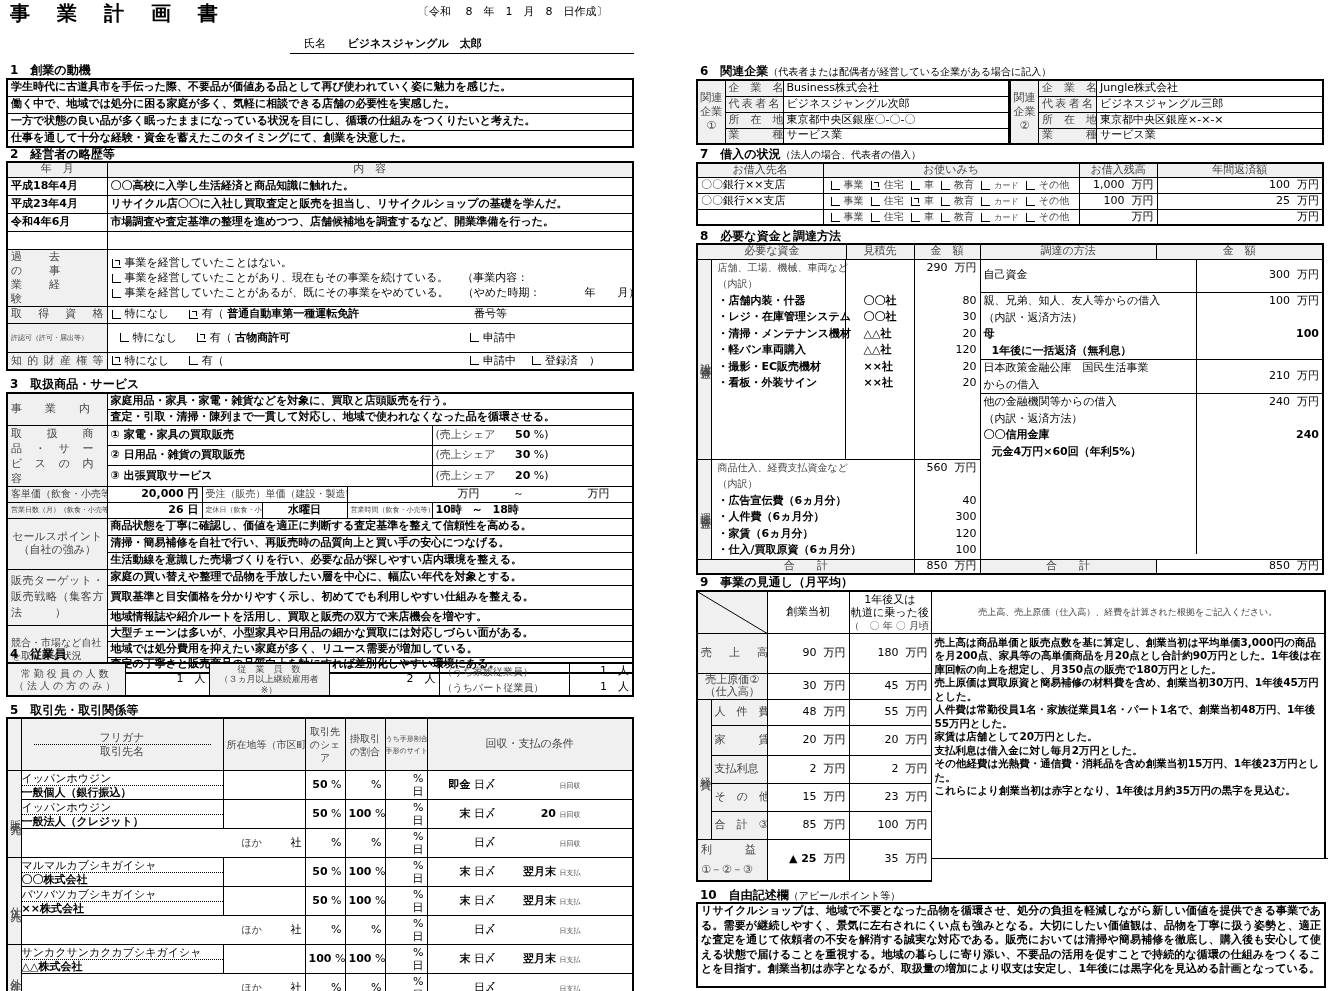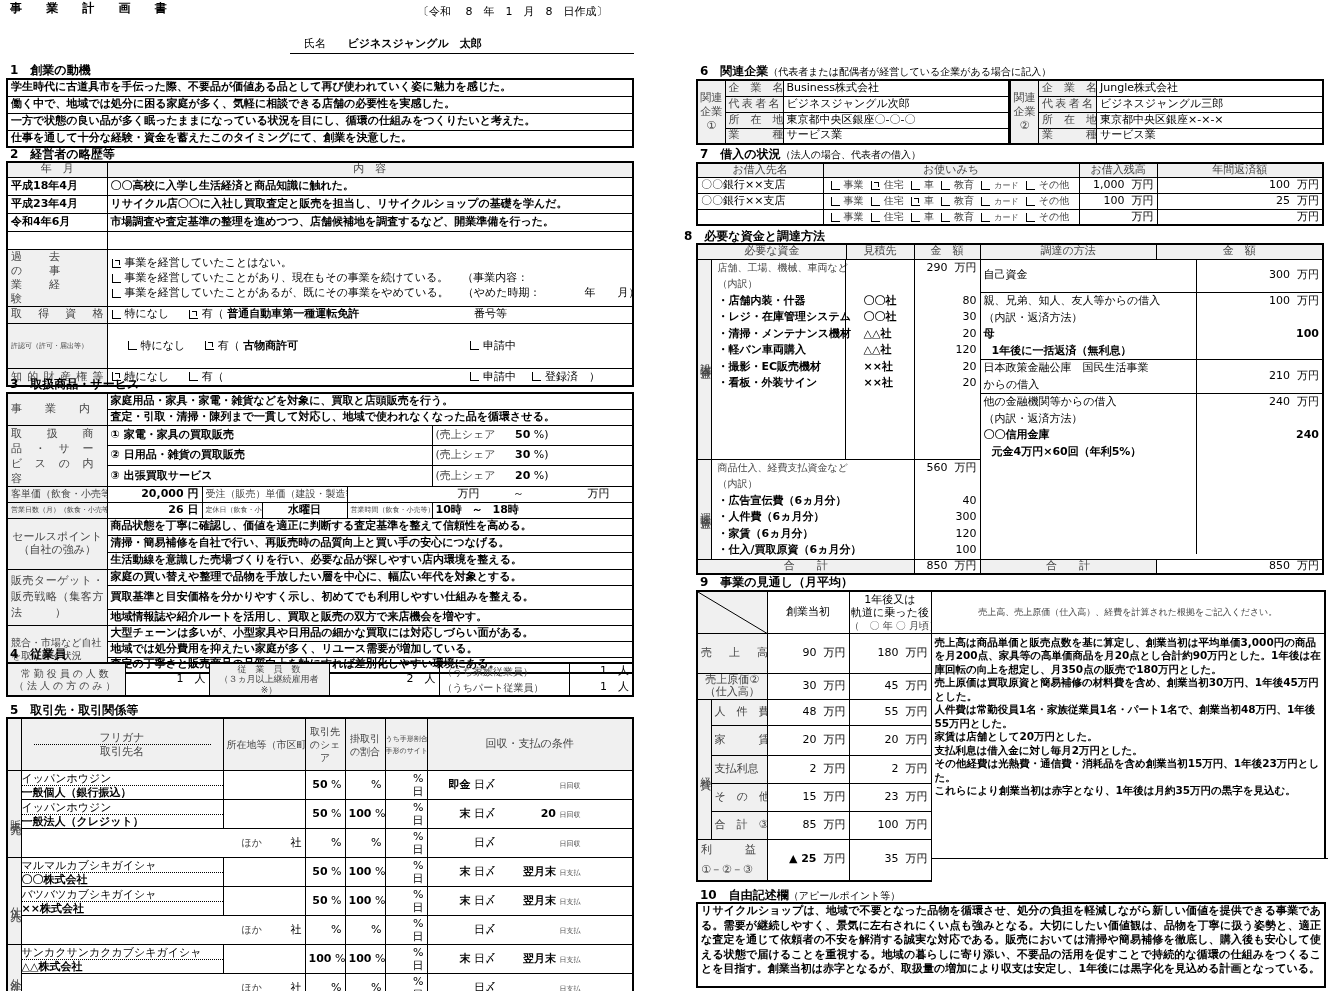--- a/index.html
+++ b/index.html
@@ -20,21 +20,21 @@
 .just{text-align:justify;text-align-last:justify}
 .vert{writing-mode:vertical-rl;text-orientation:upright;letter-spacing:2px}
 .box{display:inline-block;width:9px;height:9px;border-left:1px solid #000;border-bottom:1px solid #000;margin:0 4px;vertical-align:middle;position:relative}
 .box.on::after{content:"";position:absolute;left:2px;top:1px;width:4px;height:4px;border-right:1px solid #000;border-top:1px solid #000;transform:rotate(0deg)}
 .dot{border-bottom:1px dotted #000}
 .wrap{white-space:normal}
 </style>
 </head>
 <body>
 
-<div class="abs b" style="left:10px;top:2px;font-size:12px;letter-spacing:10px">事 業 計 画 書</div>
+<div class="abs b" style="left:10px;top:2px;font-size:20px;letter-spacing:10px">事 業 計 画 書</div>
 <div class="abs" style="left:418px;top:6px;font-size:11px">〔令和　 8　年　1　月　8　日作成〕</div>
 <div class="abs" style="left:290px;top:38px;width:344px;border-bottom:1px solid #000;height:16px">
   <span style="margin-left:14px">氏名</span>
   <span class="b" style="margin-left:18px">ビジネスジャングル　太郎</span>
 </div>
 
 <div class="abs sec" style="left:10px;top:62px">1　創業の動機</div>
 <div class="abs" style="left:6px;top:78px;width:628px">
 <table class="outer">
   <tbody>
@@ -94,21 +94,21 @@
     <td class="lbl just">取　得　資　格</td>
     <td style="padding:0">
       <span class="box"></span><span>特になし</span>
       <span class="box on" style="margin-left:16px"></span><span>有（</span>
       <span class="b">普通自動車第一種運転免許</span>
       <span class="abs" style="left:468px">番号等</span>
     </td>
   </tr>
   <tr style="height:17px">
     <td class="lbl xs">許認可（許可・届出等）</td>
-    <td style="padding:16px">
+    <td style="padding:8px">
       <span class="box"></span><span>特になし</span>
       <span class="box on" style="margin-left:16px"></span><span>有（</span>
       <span class="b">古物商許可</span>
       <span class="abs" style="left:460px"><span class="box"></span><span>申請中</span></span>
     </td>
   </tr>
   <tr style="height:17px">
     <td class="lbl just">知的財産権等</td>
     <td style="padding:0">
       <span class="box on"></span><span>特になし</span>
@@ -505,21 +505,21 @@
       <span class="box"></span><span style="font-size:8px">カード</span>
       <span class="box"></span><span>その他</span>
     </td>
     <td colspan="2" class="r">万円</td>
     <td colspan="2" class="r">万円</td>
   </tr>
 </tbody>
     </table>
 </div>
 
-<div class="abs sec" style="left:684px;top:228px">8　必要な資金と調達方法</div>
+<div class="abs sec" style="left:700px;top:228px">8　必要な資金と調達方法</div>
 <div class="abs" style="left:696px;top:243px;width:628px">
 <table class="outer">
   <colgroup>
         <col style="width:14px">
         <col style="width:135px">
         <col style="width:68px">
         <col style="width:66px">
         <col style="width:176px">
         <col>
       </colgroup>

